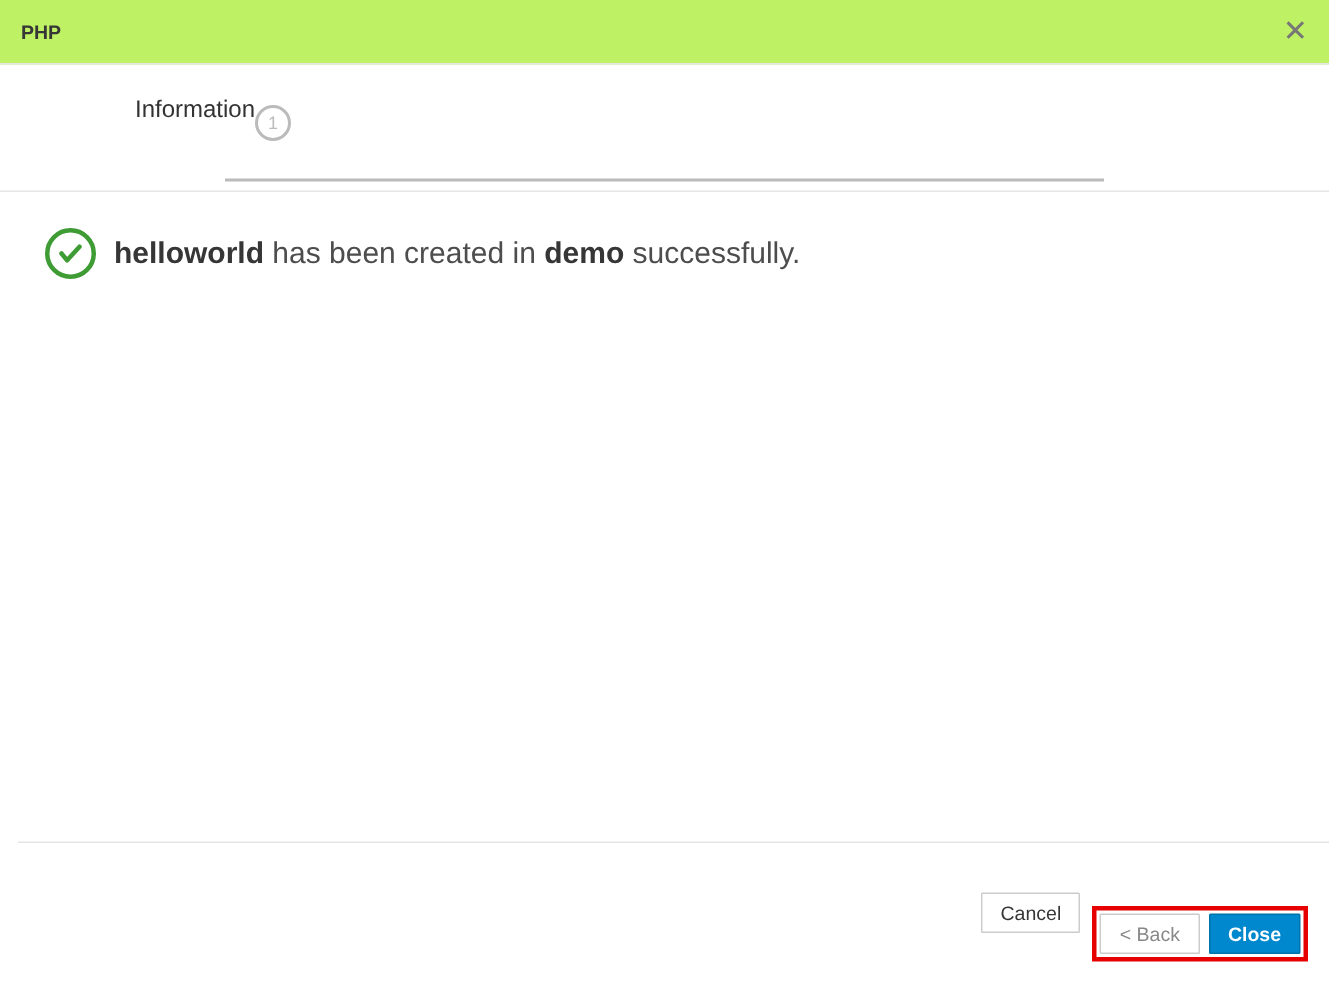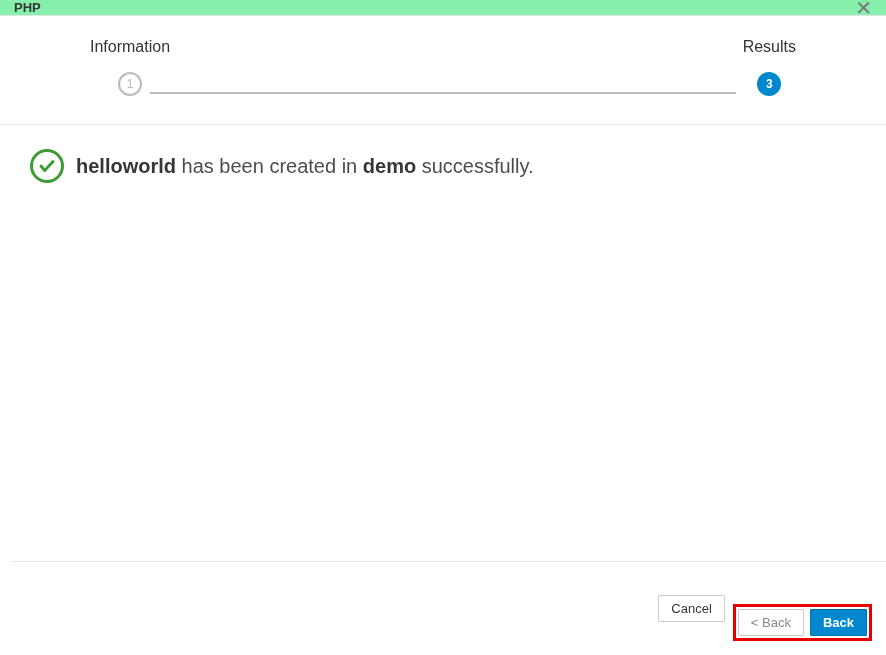--- a/index.html
+++ b/index.html
@@ -1,21 +1,21 @@
 <!DOCTYPE html>
 <html><head>
   <meta charset="utf-8">
   <style>
     * { box-sizing: border-box; margin: 0; padding: 0; }
     body { font-family: "Helvetica Neue", Helvetica, Arial, sans-serif; width: 886px; height: 655px; background: #fff; color: #363636; position: relative; }
-    .header { background: #86efac; border-bottom: 1px solid #e5e5e5; height: 16px; display: flex; align-items: center; justify-content: space-between; padding: 0 14px; }
+    .header { background: #bef264; border-bottom: 1px solid #e5e5e5; height: 43px; display: flex; align-items: center; justify-content: space-between; padding: 0 14px; }
     .header-title { font-weight: 600; font-size: 13px; color: #363636; }
     .close-icon { font-size: 20px; color: #777; cursor: pointer; line-height: 1; }
     .wizard-steps { display: flex; align-items: center; justify-content: space-between; padding: 22px 90px 28px 90px; position: relative; border-bottom: 1px solid #e5e5e5; }
-    .step { display: flex; flex-direction: column; align-items: center; position: relative; z-index: 2; }
+    .step { display: flex; flex-direction: row; align-items: center; position: relative; z-index: 2; }
     .step-label { font-size: 16px; color: #333; margin-bottom: 16px; font-weight: 400; }
     .step-circle { width: 24px; height: 24px; border-radius: 50%; background: #fff; border: 2px solid #bbb; display: flex; align-items: center; justify-content: center; font-size: 12px; color: #bbb; font-weight: 400; }
     .step-circle.active { background: #0088ce; border-color: #0088ce; color: #fff; font-weight: 600; }
     .step-line { position: absolute; top: 76px; left: 150px; right: 150px; height: 2px; background: #bbb; z-index: 1; }
     .content { padding: 24px 30px; }
     .result-row { display: flex; align-items: center; gap: 12px; margin-bottom: 32px; }
     .success-icon-wrap { width: 34px; height: 34px; border-radius: 50%; border: 3px solid #3f9c35; display: flex; align-items: center; justify-content: center; flex-shrink: 0; }
     .result-text { font-size: 20px; color: #4d4d4d; font-weight: 300; }
     .result-text .bold { font-weight: 600; color: #363636; }
     .followup { font-size: 13px; color: #555; }
@@ -33,38 +33,34 @@
   <span class="header-title">PHP</span>
   <span class="close-icon">✕</span>
 </div>
 
 <div class="wizard-steps">
   <div class="step-line"></div>
   <div class="step">
     <div class="step-label">Information</div>
     <div class="step-circle">1</div>
   </div>
-  <div class="step">
-    <div class="step-label">Results</div>
-    <div class="step-circle active">3</div>
-  </div>
 </div>
 
 <div class="content">
   <div class="result-row">
     <div class="success-icon-wrap">
       <svg width="18" height="18" viewBox="0 0 24 24" fill="none" stroke="#3f9c35" stroke-width="4" stroke-linecap="round" stroke-linejoin="round">
           <polyline points="4 12 9 18 20 6"></polyline>
         </svg>
     </div>
     <div class="result-text">
       <span class="bold">helloworld</span><span> has been created in </span><span class="bold">demo</span><span> successfully.</span>
     </div>
   </div>
 </div>
 
 <div class="footer">
   <button class="btn">Cancel</button>
   <div class="highlight-box">
     <button class="btn back">&lt; Back</button>
-    <button class="btn primary">Back</button>
+    <button class="btn primary">Close</button>
   </div>
 </div>
 
 </body></html>

